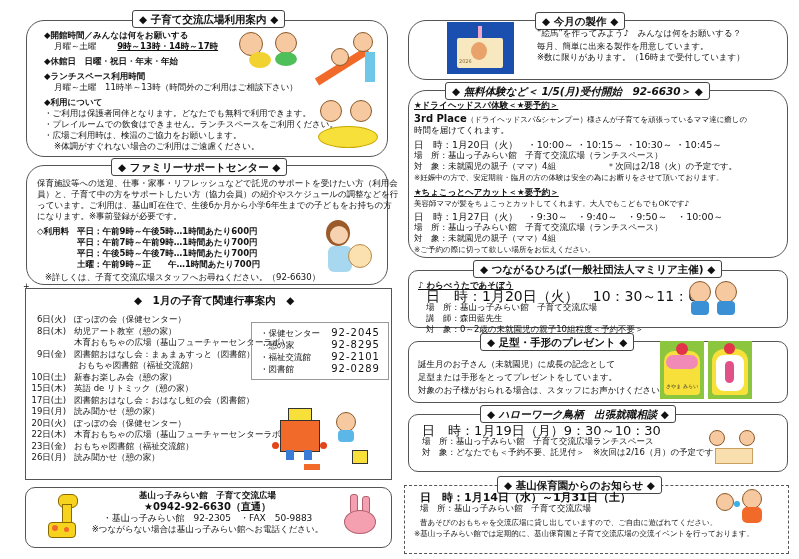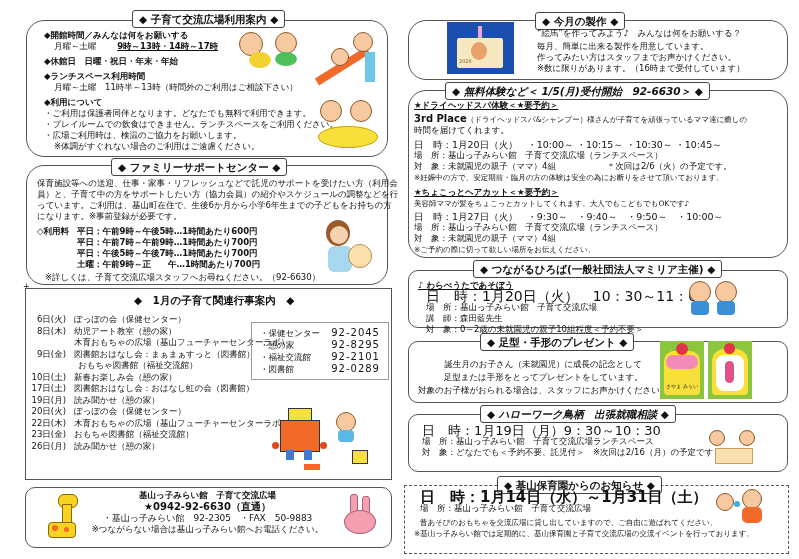--- a/index.html
+++ b/index.html
@@ -111,20 +111,24 @@
     </div>
   <div class="row">
       <span class="d"></span>
       <span style="padding-left:4px;">おもちゃ図書館（福祉交流館）</span>
     </div>
   <div class="row">
       <span class="d">10日(土)</span>
       <span>新春お楽しみ会（憩の家）</span>
     </div>
   <div class="row">
+      <span class="d">15日(木)</span>
+      <span>英語 de リトミック（憩の家）</span>
+    </div>
+  <div class="row">
       <span class="d">17日(土)</span>
       <span>図書館おはなし会：おはなし虹の会（図書館）</span>
     </div>
   <div class="row">
       <span class="d">19日(月)</span>
       <span>読み聞かせ（憩の家）</span>
     </div>
   <div class="row">
       <span class="d">20日(火)</span>
       <span>ぽっぽの会（保健センター）</span>
@@ -197,37 +201,36 @@
 <div class="title" style="left:535px;top:12px;">◆ 今月の製作 ◆</div>
 <div class="ill" style="left:447px;top:22px;width:67px;height:52px;background:#1a4fb0;">
   <div class="abs" style="left:10px;top:16px;width:46px;height:30px;background:#f7e8c0;border-radius:2px;"></div>
   <div class="circle" style="left:24px;top:20px;width:16px;height:18px;background:#e8a26a;"></div>
   <div class="abs" style="left:31px;top:4px;width:4px;height:12px;background:#f0a6c8;"></div>
   <div class="abs sm" style="left:12px;top:36px;font-size:5px;color:#8a6a3a;">2026</div>
 </div>
 <div class="abs" style="left:537px;top:28px;">
   <div class="line">“絵馬”を作ってみよう♪　みんなは何をお願いする？</div>
   <div class="line" style="margin-top:2px;">毎月、簡単に出来る製作を用意しています。</div>
-  <div class="line">作ってみたい方はスタッフまでお声かけください。</div>
   <div class="line">※数に限りがあります。（16時まで受付しています）</div>
 </div>
 
 <div class="box" style="left:408px;top:90px;width:378px;height:166px;"></div>
 <div class="title" style="left:445px;top:82px;font-style:italic;">◆ 無料体験など＜ 1/5(月)受付開始　92-6630＞ ◆</div>
 <div class="abs" style="left:414px;top:100px;">
   <div class="line b u" style="color:#111;">★ドライヘッドスパ体験＜★要予約＞</div>
   <div class="line" style="margin-top:2px;">
     <span class="b" style="font-size:10px;">3rd Place</span><span class="sm">（ドライヘッドスパ&amp;シャンプー）様さんが子育てを頑張っているママ達に癒しの</span>
   </div>
   <div class="line">時間を届けてくれます。</div>
   <div class="line" style="margin-top:3px;font-size:9.5px;">日　時：1月20日（火）　・10:00～ ・10:15～ ・10:30～ ・10:45～</div>
   <div class="line">場　所：基山っ子みらい館　子育て交流広場（ランチスペース）</div>
   <div class="line">
     <span>対　象：未就園児の親子（ママ）4組</span>
-    <span style="margin-left:48px;">＊次回は2/6（火）の予定です。</span>
+    <span style="margin-left:48px;">＊次回は2/18（火）の予定です。</span>
   </div>
   <div class="line sm">※妊娠中の方で、安定期前・臨月の方の体験は安全の為にお断りをさせて頂いております。</div>
   <div class="line b u" style="margin-top:4px;">★ちょこっとヘアカット＜★要予約＞</div>
   <div class="line sm">美容師ママが髪をちょこっとカットしてくれます。大人でもこどもでもOKです♪</div>
   <div class="line" style="margin-top:2px;font-size:9.5px;">日　時：1月27日（火）　・9:30～　・9:40～　・9:50～　・10:00～</div>
   <div class="line">場　所：基山っ子みらい館　子育て交流広場（ランチスペース）</div>
   <div class="line">対　象：未就園児の親子（ママ）4組</div>
   <div class="line sm">※ご予約の際に切って欲しい場所をお伝えください。</div>
 </div>
 
@@ -242,21 +245,21 @@
 </div>
 <div class="ill" style="left:685px;top:277px;width:58px;height:46px;">
   <div class="circle" style="left:4px;top:4px;width:20px;height:20px;background:#f7c9a0;border:1px solid #8a5a2b;"></div>
   <div class="abs" style="left:6px;top:24px;width:18px;height:14px;background:#3a8fd5;border-radius:4px;"></div>
   <div class="circle" style="left:30px;top:4px;width:20px;height:20px;background:#f7c9a0;border:1px solid #8a5a2b;"></div>
   <div class="abs" style="left:32px;top:24px;width:18px;height:14px;background:#3a8fd5;border-radius:4px;"></div>
 </div>
 
 <div class="box" style="left:408px;top:341px;width:378px;height:60px;border-radius:10px;"></div>
 <div class="title" style="left:480px;top:333px;">◆ 足型・手形のプレゼント ◆</div>
-<div class="abs" style="left:418px;top:358px;text-align:center;">
+<div class="abs" style="left:418px;top:358px;">
   <div class="line" style="line-height:13px;">誕生月のお子さん（未就園児）に成長の記念として</div>
   <div class="line" style="line-height:13px;">足型または手形をとってプレゼントをしています。</div>
   <div class="line" style="line-height:13px;">対象のお子様がおられる場合は、スタッフにお声かけください。</div>
 </div>
 <div class="ill" style="left:660px;top:341px;width:44px;height:58px;background:#8cc63f;">
   <div class="abs" style="left:4px;top:10px;width:36px;height:44px;background:#f7e03a;border-radius:10px 10px 4px 4px;"></div>
   <div class="abs" style="left:6px;top:14px;width:32px;height:14px;background:#f28ab8;border-radius:8px;"></div>
   <div class="circle" style="left:16px;top:2px;width:12px;height:12px;background:#e2334a;"></div>
   <div class="abs" style="left:6px;top:42px;font-size:5px;color:#333;white-space:nowrap;">さやま みらい</div>
 </div>
@@ -276,21 +279,21 @@
 </div>
 <div class="ill" style="left:707px;top:428px;width:50px;height:38px;">
   <div class="circle" style="left:2px;top:2px;width:14px;height:14px;background:#f7c9a0;border:1px solid #8a5a2b;"></div>
   <div class="circle" style="left:32px;top:2px;width:14px;height:14px;background:#f7c9a0;border:1px solid #8a5a2b;"></div>
   <div class="abs" style="left:8px;top:20px;width:36px;height:14px;background:#f9dfae;border:1px solid #c9a060;"></div>
 </div>
 
 <div class="box dash" style="left:404px;top:485px;width:383px;height:67px;"></div>
 <div class="title" style="left:497px;top:476px;">◆ 基山保育園からのお知らせ ◆</div>
 <div class="abs" style="left:420px;top:492px;">
-  <div class="line b" style="font-size:15px;">日　時：1月14日（水）～1月31日（土）</div>
+  <div class="line b" style="font-size:11px;">日　時：1月14日（水）～1月31日（土）</div>
   <div class="line">場　所：基山っ子みらい館　子育て交流広場</div>
   <div class="line sm" style="margin-top:3px;">昔あそびのおもちゃを交流広場に貸し出していますので、ご自由に遊ばれてください。</div>
   <div class="line sm" style="margin-left:-6px;">※基山っ子みらい館では定期的に、基山保育園と子育て交流広場の交流イベントを行っております。</div>
 </div>
 <div class="ill" style="left:712px;top:487px;width:56px;height:40px;">
   <div class="circle" style="left:4px;top:6px;width:16px;height:16px;background:#f7c9a0;border:1px solid #8a5a2b;"></div>
   <div class="circle" style="left:30px;top:2px;width:18px;height:18px;background:#f7c9a0;border:1px solid #8a5a2b;"></div>
   <div class="abs" style="left:30px;top:20px;width:20px;height:16px;background:#f26a2a;border-radius:5px;"></div>
   <div class="circle" style="left:22px;top:14px;width:6px;height:6px;background:#3ab0e8;"></div>
 </div>

